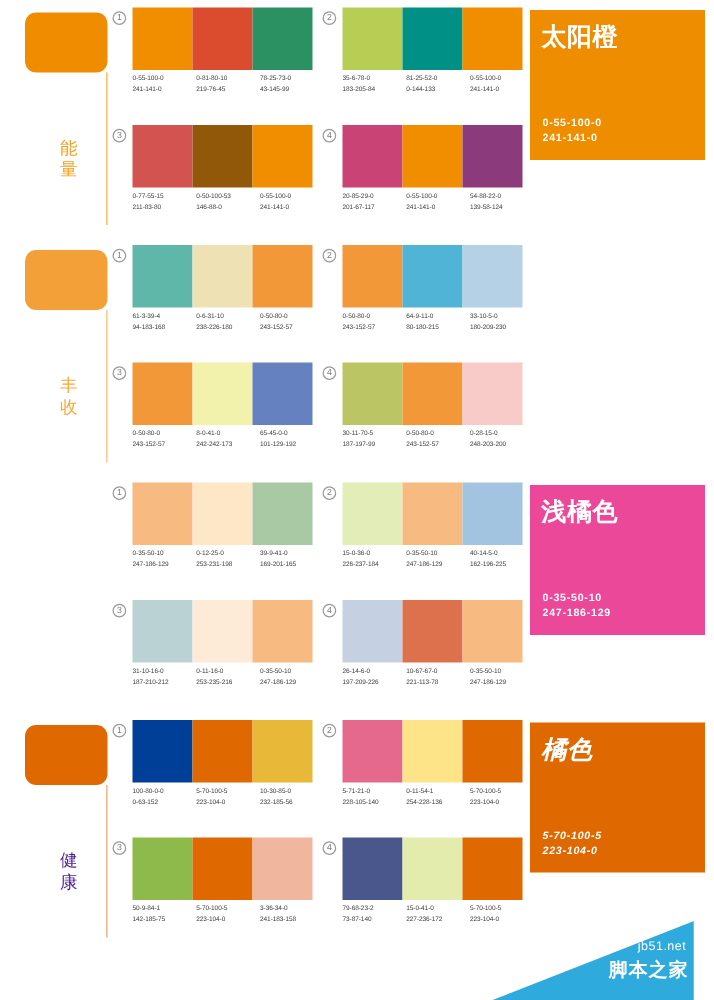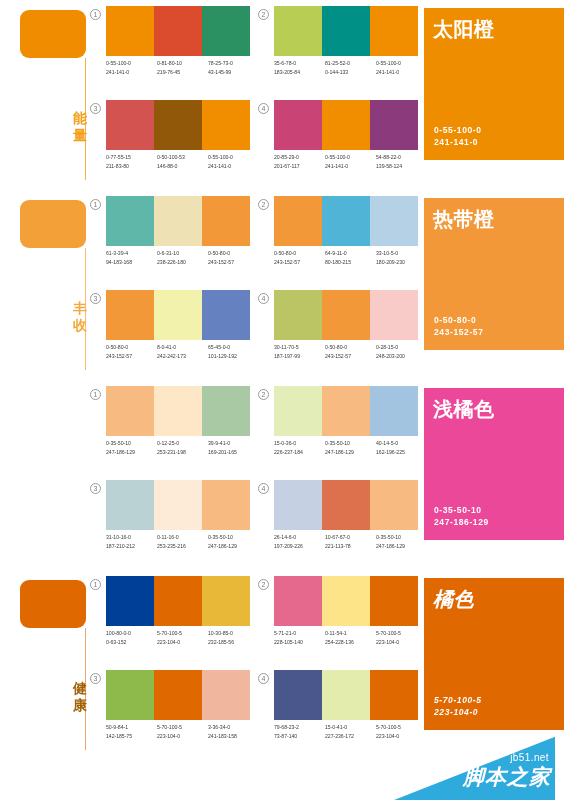--- a/index.html
+++ b/index.html
@@ -18,25 +18,25 @@
   .keycol { position:absolute; left:0; top:0; width:104px; height:190px; }
   .key-swatch {
     position:absolute; left:20px; top:10px;
     width:66px; height:48px; border-radius:9px;
   }
   .key-rule {
     position:absolute; left:85px; top:58px;
     width:1px; height:122px;
   }
   .key-label {
-    position:absolute; left:68px; top:110px;
+    position:absolute; left:48px; top:110px;
     width:24px;
-    font-size:14px; font-weight:bold; line-height:1.18;
+    font-size:14px; font-weight:normal; line-height:1.18;
     letter-spacing:0px;
-    text-align:center;
+    text-align:left;
     word-break:break-all;
   }
 
   
   .groups {
     position:absolute; left:90px; top:0;
     width:330px; height:190px;
   }
   .grp { position:absolute; width:160px; height:88px; }
   .grp.g1 { left:0px;   top:6px; }
@@ -67,21 +67,21 @@
     flex:0 0 50px; margin-right:1px;
     font-size:5.2px; line-height:8.5px;
     color:#3c3c3c; white-space:nowrap;
     letter-spacing:-0.05px;
   }
   .codes > div span { display:block; }
 
   
   .feature {
     position:absolute; left:424px; top:8px;
-    width:140px; height:152px;
+    width:140px; height:120px;
   }
   .feature .f-title {
     position:absolute; left:9px; top:8px;
     font-size:20px; font-weight:bold; color:#ffffff;
     letter-spacing:0.5px;
   }
   .feature .f-codes {
     position:absolute; left:10px; bottom:12px;
     font-size:8.5px; font-weight:bold; color:#ffffff;
     line-height:12px; letter-spacing:0.6px;
@@ -100,22 +100,22 @@
     border-left:168px solid transparent;
     border-bottom:66px solid #2eaadc;
   }
   #wm-url {
     position:absolute; right:6px; top:20px;
     font-size:10px; color:#ffffff;
     letter-spacing:0.4px;
   }
   #wm-cn {
     position:absolute; right:4px; top:32px;
-    font-size:21px; font-weight:bold; color:#ffffff;
-    letter-spacing:1px; line-height:26px;font-style:italic;
+    font-size:15px; font-weight:bold; color:#ffffff;
+    letter-spacing:1px; line-height:26px;
   }
 </style>
 </head>
 <body>
 
 <div id="page">
 
   <div id="sections-host">
       <div class="section" style="top: 0px;">
         <div class="keycol">
@@ -310,27 +310,20 @@
                 <span>0-50-80-0</span>
                 <span>243-152-57</span>
               </div>
               <div>
                 <span>0-28-15-0</span>
                 <span>248-203-200</span>
               </div>
             </div>
           </div>
         </div>
-        <div class="feature" style="background: rgb(243, 152, 57);">
-          <div class="f-title">热带橙</div>
-          <div class="f-codes">
-            <span>0-50-80-0</span>
-            <span>243-152-57</span>
-          </div>
-        </div>
       </div>
       <div class="section" style="top: 0px;">
         <div class="groups">
           <div class="grp g1">
             <div class="grp-num">1</div>
             <div class="swatches">
               <i style="background: rgb(247, 186, 129);"></i>
               <i style="background: rgb(253, 231, 198);"></i>
               <i style="background: rgb(169, 201, 165);"></i>
             </div>
@@ -421,21 +414,21 @@
           <div class="f-codes">
             <span>0-35-50-10</span>
             <span>247-186-129</span>
           </div>
         </div>
       </div>
       <div class="section" style="top: 0px;">
         <div class="keycol">
           <div class="key-swatch" style="background: rgb(223, 104, 0);"></div>
           <div class="key-rule" style="background: rgb(240, 163, 104);"></div>
-          <div class="key-label" style="color: #a16207;">健康</div>
+          <div class="key-label" style="color: #4c1d95;">健康</div>
         </div>
         <div class="groups">
           <div class="grp g1">
             <div class="grp-num">1</div>
             <div class="swatches">
               <i style="background: rgb(0, 63, 152);"></i>
               <i style="background: rgb(223, 104, 0);"></i>
               <i style="background: rgb(232, 185, 56);"></i>
             </div>
             <div class="codes">

